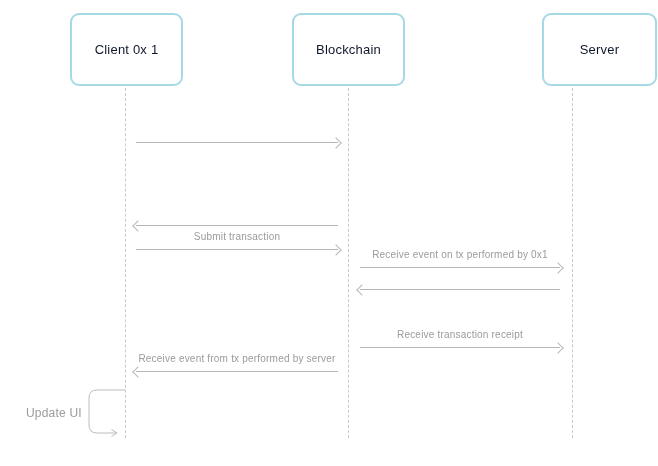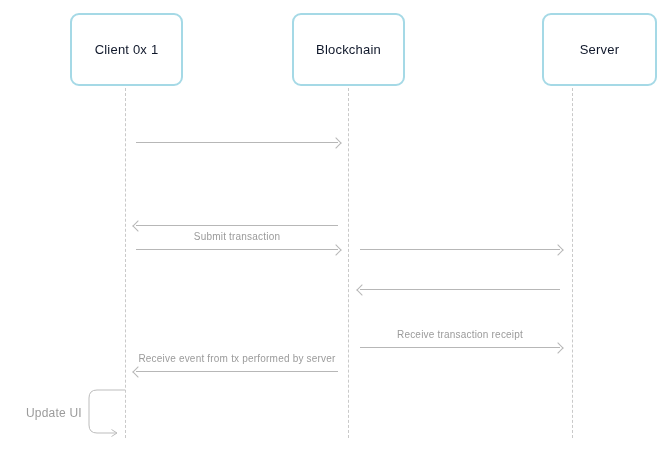--- a/index.html
+++ b/index.html
@@ -102,20 +102,21 @@
   <div class="msg lane-cb dir-right m3">
     <span class="msg-label">Submit transaction</span>
     <div class="msg-line"></div>
   </div>
 
   <div class="msg lane-cb dir-left m4">
     <div class="msg-line"></div>
   </div>
 
   <div class="msg lane-bs dir-right m5">
+    <span class="msg-label">Receive event on tx performed by 0x1</span>
     <div class="msg-line"></div>
   </div>
 
   <div class="msg lane-bs dir-left m6">
     <div class="msg-line"></div>
   </div>
 
   <div class="msg lane-cb dir-left m8">
     <span class="msg-label">Receive event from tx performed by server</span>
     <div class="msg-line"></div>

